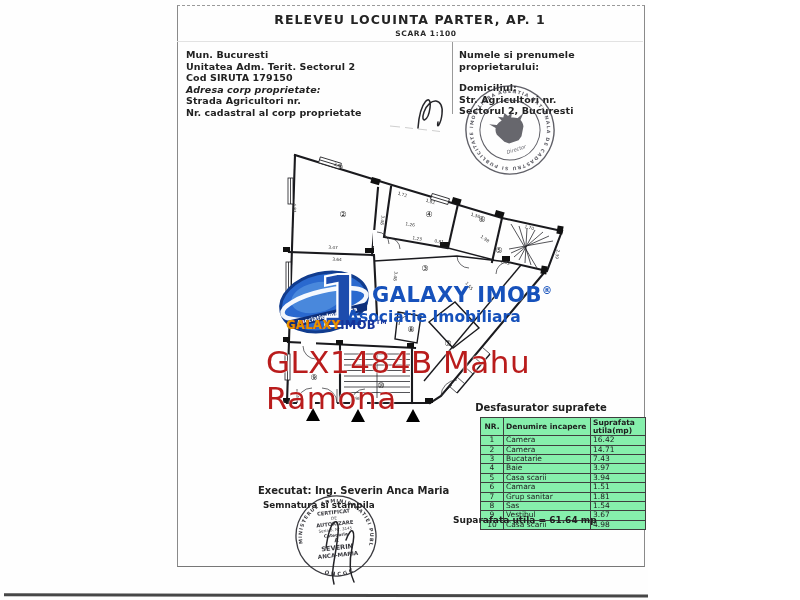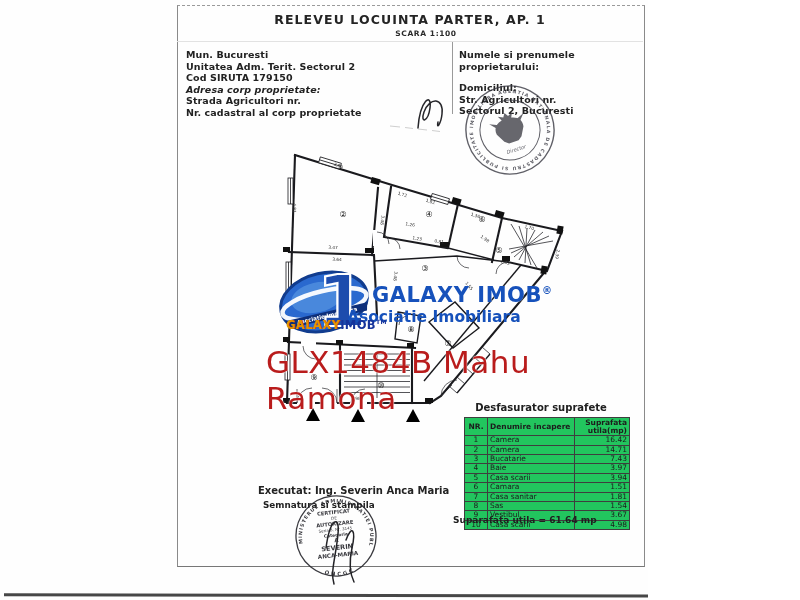--- a/index.html
+++ b/index.html
@@ -29,27 +29,27 @@
   #brand-text sup{font-size:10px;}
   #brand-subtitle{left:347px;top:308px;font-size:15.5px;font-weight:bold;color:#1651bb;}
   #small-logo{left:286px;top:318px;font-size:11.5px;font-weight:bold;letter-spacing:.4px;}
   #small-logo .p1{color:#e39600;text-shadow:.7px 0 0 #d23310;margin-top:16px;}
   #small-logo .p2{color:#16339b;}
   #small-logo .tm{font-size:6px;color:#16339b;vertical-align:super;}
   #agent-watermark{left:266px;top:344px;font-size:31px;font-weight:normal;color:#b91c1c;
     letter-spacing:.5px;text-shadow:0 0 2px #fff,0 0 1px #fff;}
   
   #table-title{left:455px;top:402px;width:172px;text-align:center;font-size:10px;font-weight:bold;color:#202020;}
-  #areas-table{left:464px;top:417px;border-collapse:collapse;background:#22c55e;}
+  #areas-table{left:480px;top:417px;border-collapse:collapse;background:#86efac;}
   #areas-table td,#areas-table th{border:1px solid #3e3e3e;font-size:7.5px;font-weight:normal;
     padding:0 2px;line-height:8.4px;color:#1c1c1c;white-space:nowrap;}
   #areas-table th{font-weight:bold;text-align:center;line-height:7.6px;padding:1px 2px;}
   #areas-table .c-nr{width:18px;text-align:center;}
   #areas-table .c-name{width:82px;text-align:left;}
-  #areas-table .c-area{width:50px;text-align:right;}
+  #areas-table .c-area{width:50px;text-align:left;}
   #table-total{left:453px;top:515px;width:170px;font-size:9px;font-weight:bold;color:#202020;}
   
   #executed-by{left:258px;top:485px;font-size:10px;font-weight:bold;color:#222;}
   #signature-label{left:263px;top:500px;font-size:8.8px;font-weight:bold;color:#222;}
   
   #scan-edge-bottom{left:4px;top:594px;width:792px;height:2.6px;background:#474747;transform:rotate(.12deg);}
   svg text{font-family:"DejaVu Sans",sans-serif;}
 </style>
 </head>
 <body>
@@ -256,21 +256,21 @@
           <td class="c-name">Casa scarii</td>
           <td class="c-area">3.94</td>
         </tr>
     <tr>
           <td class="c-nr">6</td>
           <td class="c-name">Camara</td>
           <td class="c-area">1.51</td>
         </tr>
     <tr>
           <td class="c-nr">7</td>
-          <td class="c-name">Casa sanitar</td>
+          <td class="c-name">Grup sanitar</td>
           <td class="c-area">1.81</td>
         </tr>
     <tr>
           <td class="c-nr">8</td>
           <td class="c-name">Sas</td>
           <td class="c-area">1.54</td>
         </tr>
     <tr>
           <td class="c-nr">9</td>
           <td class="c-name">Vestibul</td>

